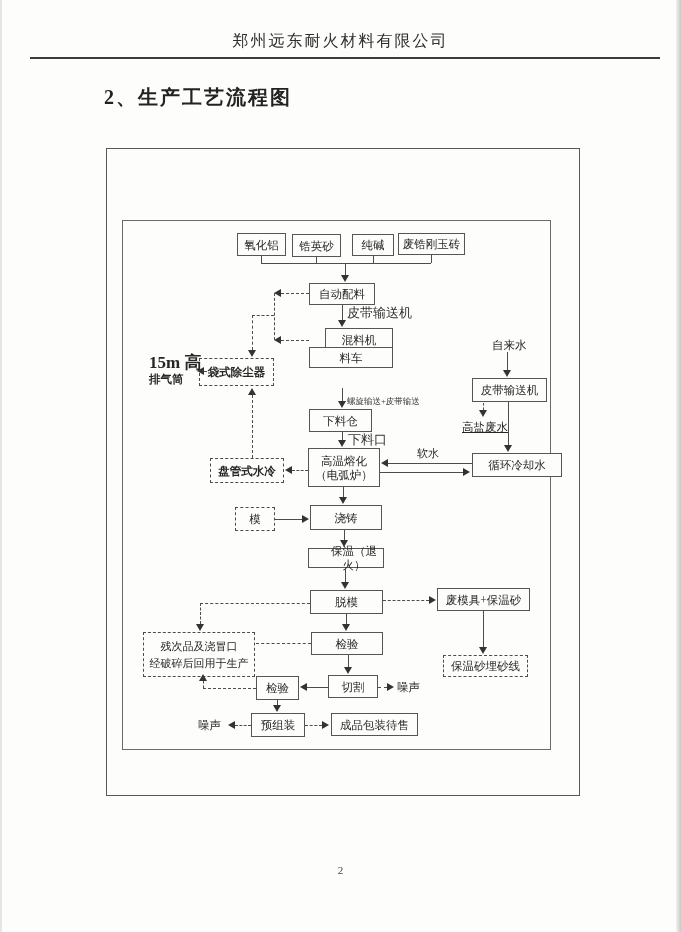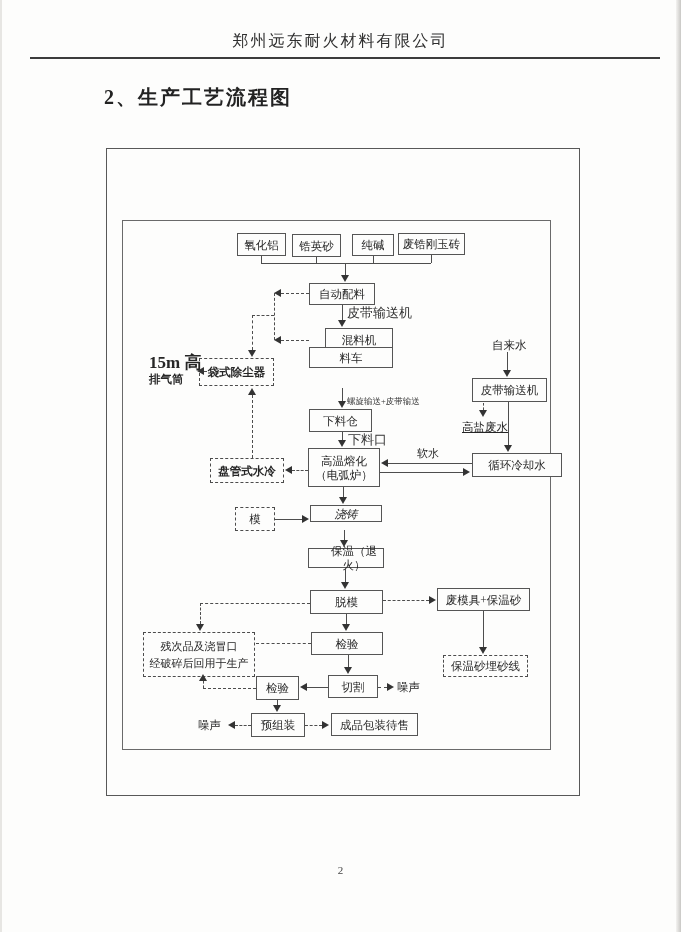--- a/index.html
+++ b/index.html
@@ -93,21 +93,21 @@
 <div class="lv" style="left:342px;top:432px;height:8px;"></div>
 <div class="ad" style="left:338px;top:440px;"></div>
 
 <div class="box" style="left:308px;top:448px;width:72px;height:39px;">
   <span>高温熔化</span>
   <span>（电弧炉）</span>
 </div>
 <div class="lv" style="left:343px;top:487px;height:10px;"></div>
 <div class="ad" style="left:339px;top:497px;"></div>
 
-<div class="box" style="left:310px;top:505px;width:72px;height:17px;font-style:italic;">
+<div class="box" style="left:310px;top:505px;width:72px;height:25px;">
     <span>浇铸</span>
   </div>
 <div class="lv" style="left:344px;top:530px;height:10px;"></div>
 <div class="ad" style="left:340px;top:540px;"></div>
 
 <div class="box" style="left:308px;top:548px;width:76px;height:20px;padding-left:16px;">
     <span>保温（退火）</span>
   </div>
 <div class="lv" style="left:345px;top:568px;height:14px;"></div>
 <div class="ad" style="left:341px;top:582px;"></div>

